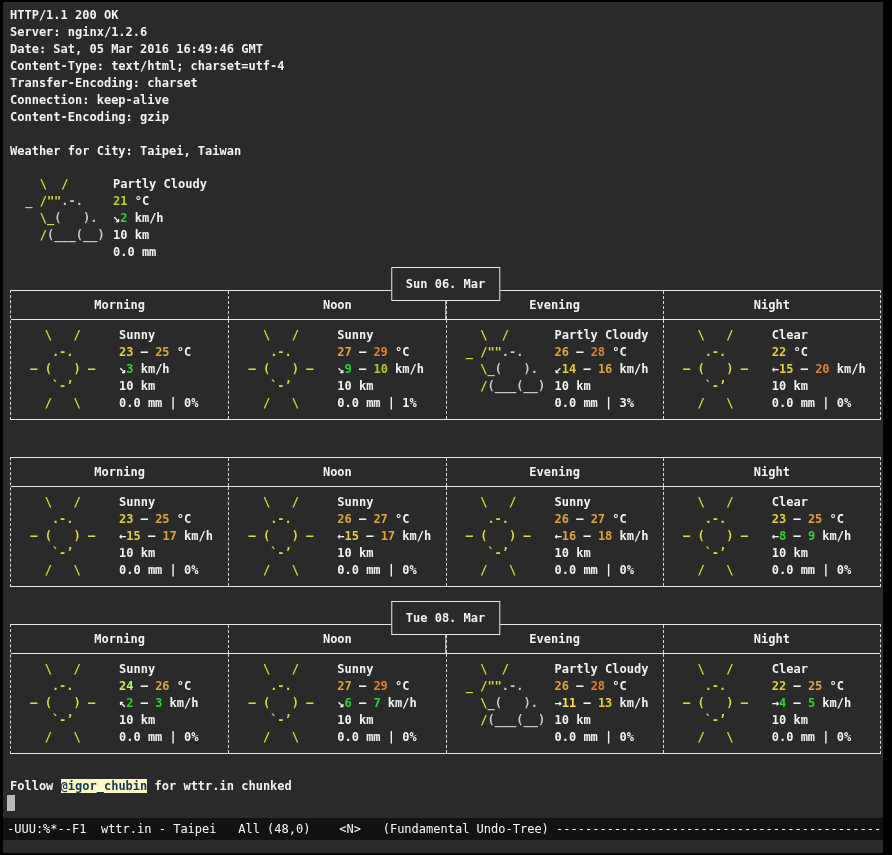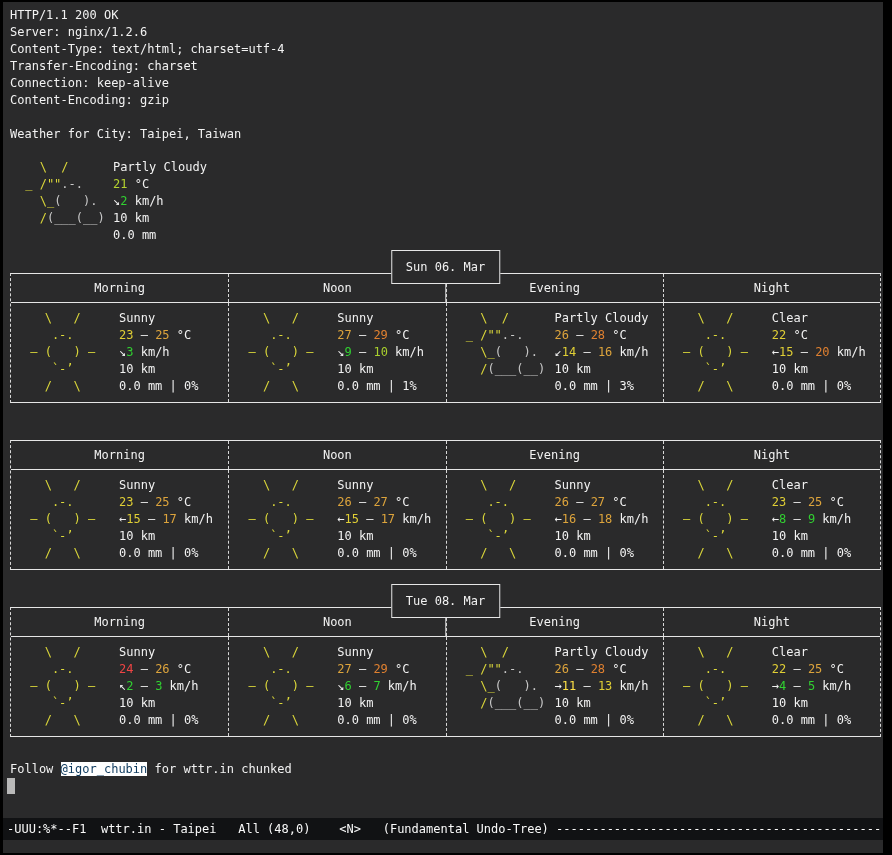--- a/index.html
+++ b/index.html
@@ -1,19 +1,19 @@
 <!DOCTYPE html>
 <html><head>
 <meta charset="utf-8">
 <style>
   * { margin:0; padding:0; box-sizing:border-box; }
   html,body { width:892px; height:855px; background:#000; overflow:hidden; }
   body { font-family:"DejaVu Sans Mono", monospace; font-size:12px; line-height:17px; color:#f2f2f2; position:relative; }
   .terminal { position:absolute; top:2px; left:3px; right:9px; bottom:2px; background:#2a2a2b; overflow:hidden; }
-  .content { padding:5px 0 0 7px; }
+  .content { padding:5px 0 0 7px;font-weight:bold; }
   .line, .ln { height:17px; white-space:pre; }
   .blank { height:17px; }
 
   
   .current { display:flex; margin-top:16px; }
   .current .art { width:103px; padding-left:8px; }
   .art div { height:17px; white-space:pre; }
 
   
   .days { margin-top:29px; padding-right:2px; }
@@ -30,37 +30,38 @@
   .cell + .cell { border-left:1px dashed #d8d8d8; }
   .cell .art { width:108px; padding-left:12px; flex:none; }
   .date-tab { position:absolute; top:-23px; left:50%; transform:translateX(-50%);
               background:#2a2a2b; border:1px solid #e6e6e6; height:34px; line-height:32px;
               padding:0 14px; z-index:2; white-space:pre; }
   .date-tab::after { content:""; position:absolute; left:50%; bottom:-20px; width:1px; height:19px;
                      background:#d8d8d8; }
 
   
   .follow { margin-top:24px; height:17px; white-space:pre; }
-  .handle { background:#ffffff; color:#0e3a5e; }
+  .handle { background:#fef9c3; color:#0e3a5e; }
   .cursor-line { height:17px; }
   .cursor { display:inline-block; width:8px; height:16px; background:#b9b9b9; margin-left:-3px; vertical-align:top; }
 
   
   .modeline { position:absolute; left:0; right:0; bottom:13px; height:22px; line-height:22px;
               background:#111214; color:#fafafa; padding-left:4px; white-space:pre; overflow:hidden; }
 </style>
 </head>
 <body>
 
 <div class="terminal">
   <div class="content">
 
     <div>
       <div class="line">HTTP/1.1 200 OK</div>
       <div class="line">Server: nginx/1.2.6</div>
+      <div class="line">Date: Sat, 05 Mar 2016 16:49:46 GMT</div>
       <div class="line">Content-Type: text/html; charset=utf-4</div>
       <div class="line">Transfer-Encoding: charset</div>
       <div class="line">Connection: keep-alive</div>
       <div class="line">Content-Encoding: gzip</div>
     </div>
     <div class="blank"></div>
     <div class="line">Weather for City: Taipei, Taiwan</div>
 
     <div class="current">
       <div class="art">
@@ -252,21 +253,21 @@
   <div class="cell">
     <div class="art">
                   <div><span style="color: rgb(220, 216, 58);">   \   /</span><span style="color: rgb(201, 201, 201);"></span></div>
                   <div><span style="color: rgb(220, 216, 58);">    .-.</span><span style="color: rgb(201, 201, 201);"></span></div>
                   <div><span style="color: rgb(220, 216, 58);"> – (   ) –</span><span style="color: rgb(201, 201, 201);"></span></div>
                   <div><span style="color: rgb(220, 216, 58);">    `-’</span><span style="color: rgb(201, 201, 201);"></span></div>
                   <div><span style="color: rgb(220, 216, 58);">   /   \</span><span style="color: rgb(201, 201, 201);"></span></div>
                 </div>
     <div class="txt">
       <div class="ln">Sunny</div>
-      <div class="ln"><span style="color: #ef4444; text-align: right;">24</span><span> – </span><span style="color: rgb(221, 164, 60);">26</span><span> °C</span></div>
+      <div class="ln"><span style="color: #bef264; text-align: right;">24</span><span> – </span><span style="color: rgb(221, 164, 60);">26</span><span> °C</span></div>
       <div class="ln"><span>↖</span><span style="color: rgb(49, 209, 49);">2</span><span> – </span><span style="color: rgb(49, 209, 49);">3</span><span> km/h</span></div>
       <div class="ln">10 km</div>
       <div class="ln">0.0 mm | 0%</div>
     </div>
   </div>
 
   <div class="cell">
     <div class="art">
                   <div><span style="color: rgb(220, 216, 58);">   \   /</span><span style="color: rgb(201, 201, 201);"></span></div>
                   <div><span style="color: rgb(220, 216, 58);">    .-.</span><span style="color: rgb(201, 201, 201);"></span></div>

